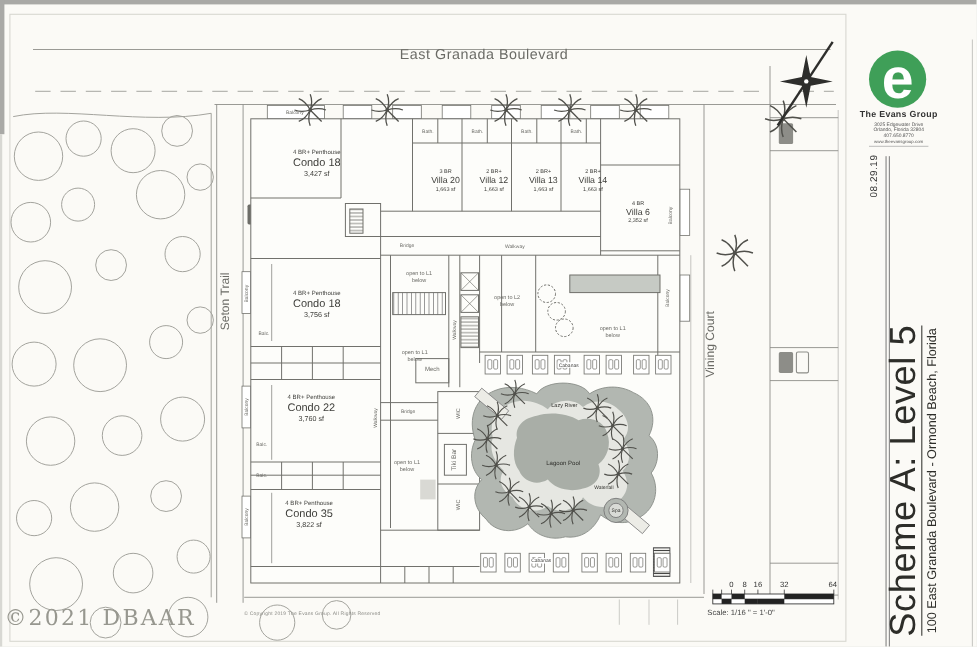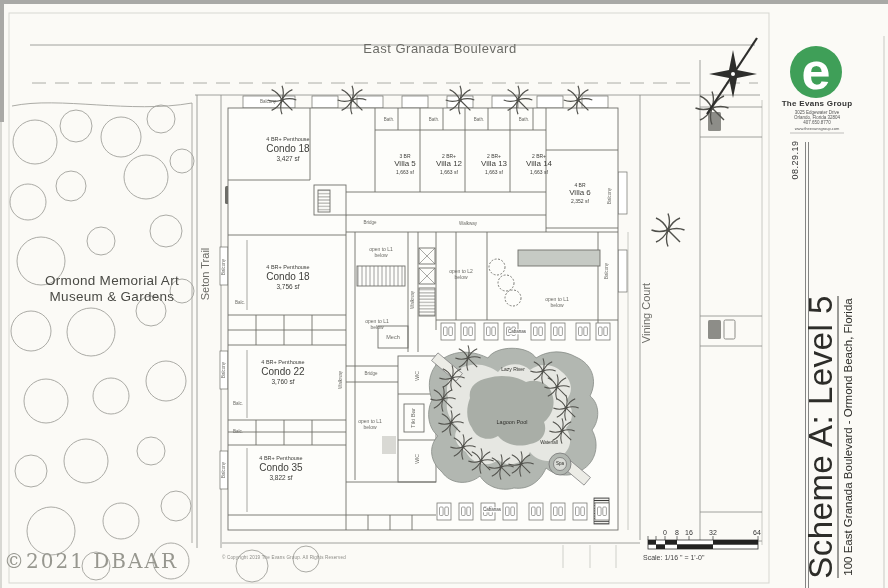--- a/index.html
+++ b/index.html
@@ -282,31 +282,29 @@
   </svg>
 
   <div class="edge-top"></div>
   <div class="edge-left"></div>
   <div class="edge-left2"></div>
 
   <div class="lbl ctr s13 gray" style="left:440px;top:49px;letter-spacing:.5px">East Granada Boulevard</div>
   <div class="lbl rot s11 gray" style="left:206px;top:274px">Seton Trail</div>
   <div class="lbl rot s11 gray" style="left:647px;top:313px">Vining Court</div>
 
-  <div class="lbl ctr museum-lbl pre" style="left:112px;top:289px">Ormond Memorial Art
-Museum &amp; Gardens</div>
 
   <div class="lbl ctr unit" style="left:288px;top:149px">
     <div class="u-type">4 BR+ Penthouse</div>
     <div class="u-name">Condo 18</div>
     <div class="u-area">3,427 sf</div>
   </div>
   <div class="lbl ctr unit villa" style="left:405px;top:164px">
     <div class="u-type">3 BR</div>
-    <div class="u-name">Villa 5</div>
+    <div class="u-name">Villa 20</div>
     <div class="u-area">1,663 sf</div>
   </div>
   <div class="lbl ctr unit villa" style="left:449px;top:164px">
     <div class="u-type">2 BR+</div>
     <div class="u-name">Villa 12</div>
     <div class="u-area">1,663 sf</div>
   </div>
   <div class="lbl ctr unit villa" style="left:494px;top:164px">
     <div class="u-type">2 BR+</div>
     <div class="u-name">Villa 13</div>

